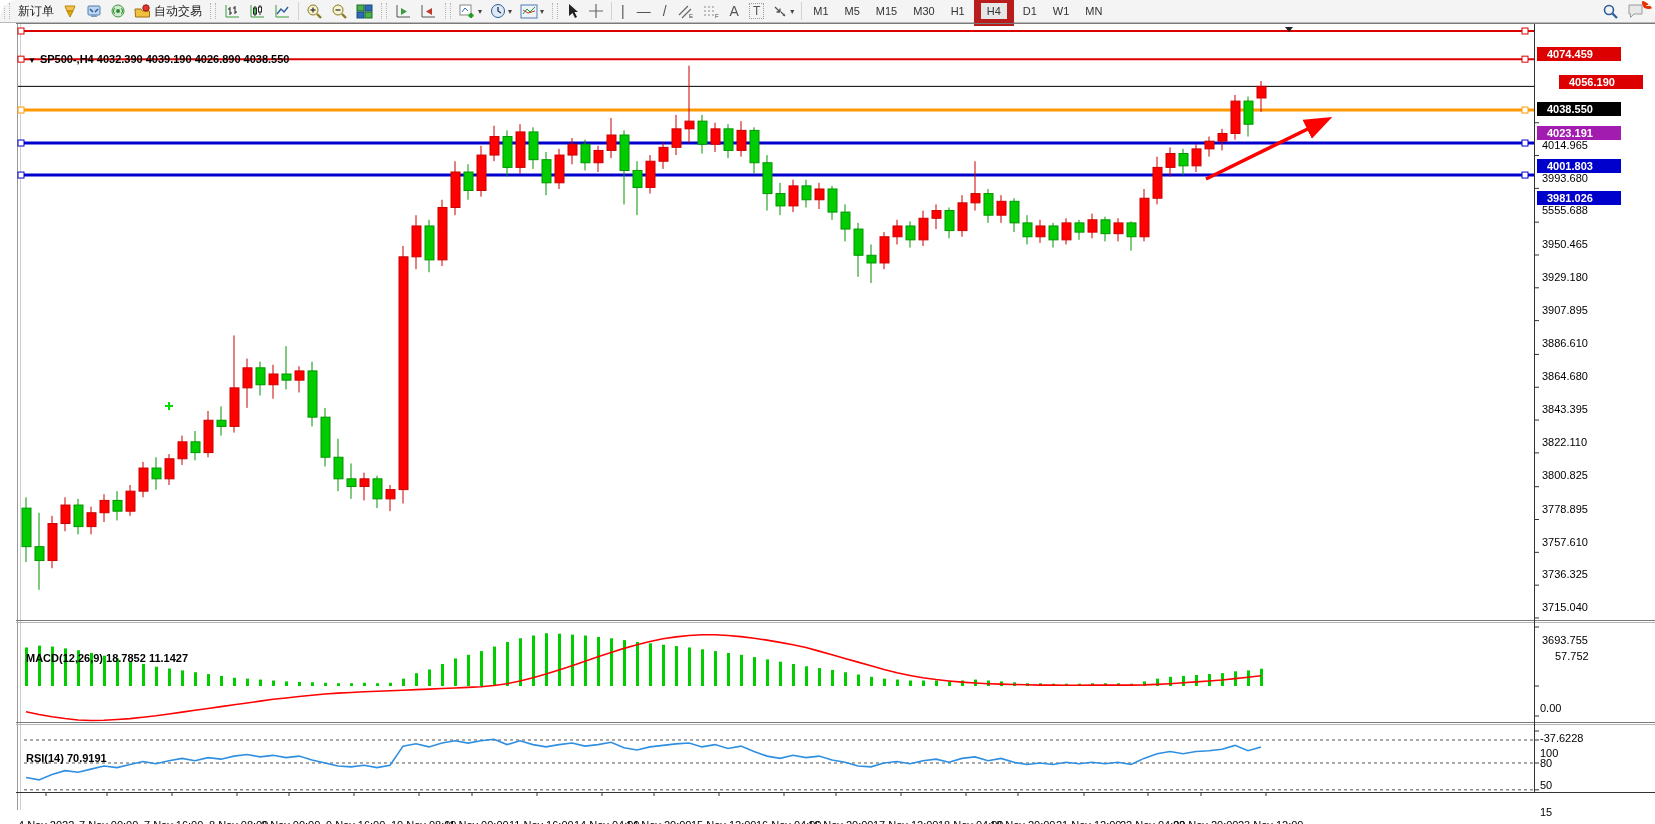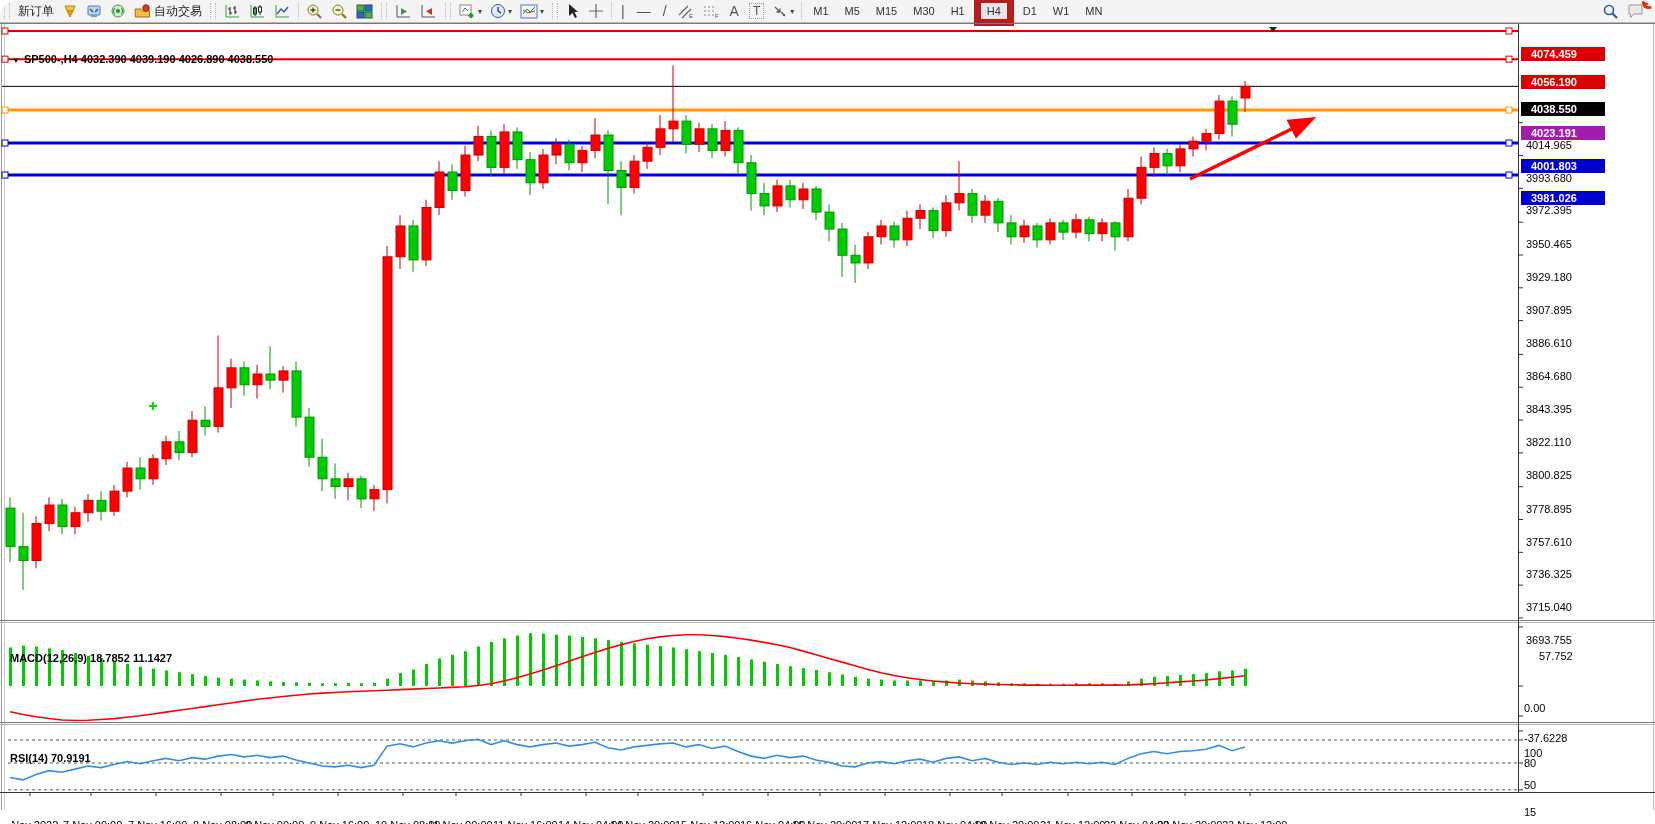--- a/index.html
+++ b/index.html
@@ -12,21 +12,21 @@
   .handle{width:4px;height:16px;border-left:1px dotted #b5b5b5;border-right:1px dotted #b5b5b5;margin:0 4px;}
   .sep{width:1px;height:18px;background:#d2d2d2;margin:0 3px;}
   .glyph{font-size:14px;color:#555;padding:0 6px;}
   .dd{font-size:8px;color:#444;margin-left:2px;}
   .tf{font-size:11px;color:#333;padding:2px 6px;margin:0 1px;border:1px solid transparent;}
   .tf.active{border:7px solid #b91c1c;background:#e7e7e7;}
   .tb-right{margin-left:auto;display:flex;align-items:center;margin-right:6px;}
   .badge{position:absolute;top:-4px;right:-6px;background:#e53000;color:#fff;border-radius:8px;
          font-size:9px;font-weight:bold;padding:0 4px;line-height:12px;}
   
-  .chart-surface{position:absolute;left:0;top:23px;width:1309px;height:801px;}
+  .chart-surface{position:absolute;left:16px;top:23px;width:1309px;height:801px;}
   .lbl{position:absolute;font-size:11px;color:#000;white-space:nowrap;}
   .axis-badge{position:absolute;left:1521px;width:74px;height:14px;line-height:14px;
               font-size:11px;font-weight:bold;color:#fff;padding-left:10px;white-space:nowrap;}
   .chart-title{position:absolute;left:12px;top:30px;font-size:11px;color:#000;font-weight:bold;white-space:nowrap;}
   .title-arrow{font-size:8px;margin-right:4px;}
   .ind-label{position:absolute;font-size:11px;color:#000;font-weight:bold;white-space:nowrap;}
   .time-lbl{position:absolute;top:796px;font-size:11px;color:#000;white-space:nowrap;}
   svg text{font-family:"Liberation Sans",sans-serif;}
 </style>
 </head>
@@ -629,28 +629,28 @@
 
     <div class="chart-title">
       <span class="title-arrow">▼</span><span>SP500-,H4  4032.390 4039.190 4026.890 4038.550</span>
     </div>
 
     <div class="ind-label" style="left:10px;top:629px">MACD(12,26,9) 18.7852 11.1427</div>
     <div class="ind-label" style="left:10px;top:729px">RSI(14) 70.9191</div>
 
     <div id="axis-layer">
         <div class="axis-badge" style="top: 24px; background: rgb(221, 0, 0);">4074.459</div>
-        <div class="axis-badge" style="top: 52px; background: rgb(221, 0, 0);">4056.190</div>
+        <div class="axis-badge" style="top: 52px; background: rgb(221, 0, 0); margin-left: 22px;">4056.190</div>
         <div class="axis-badge" style="top: 79px; background: rgb(0, 0, 0);">4038.550</div>
         <div class="axis-badge" style="top: 103px; background: #a21caf;">4023.191</div>
         <div class="axis-badge" style="top: 136px; background: rgb(0, 0, 204);">4001.803</div>
         <div class="axis-badge" style="top: 168px; background: rgb(0, 0, 204);">3981.026</div>
         <div class="lbl" style="top: 116px; left: 1526px;">4014.965</div>
         <div class="lbl" style="top: 149px; left: 1526px;">3993.680</div>
-        <div class="lbl" style="top: 181px; left: 1526px;">3972.395</div>
+        <div class="lbl" style="top: 181px; left: 1526px;">5555.688</div>
         <div class="lbl" style="top: 215px; left: 1526px;">3950.465</div>
         <div class="lbl" style="top: 248px; left: 1526px;">3929.180</div>
         <div class="lbl" style="top: 281px; left: 1526px;">3907.895</div>
         <div class="lbl" style="top: 314px; left: 1526px;">3886.610</div>
         <div class="lbl" style="top: 347px; left: 1526px;">3864.680</div>
         <div class="lbl" style="top: 380px; left: 1526px;">3843.395</div>
         <div class="lbl" style="top: 413px; left: 1526px;">3822.110</div>
         <div class="lbl" style="top: 446px; left: 1526px;">3800.825</div>
         <div class="lbl" style="top: 480px; left: 1526px;">3778.895</div>
         <div class="lbl" style="top: 513px; left: 1526px;">3757.610</div>

